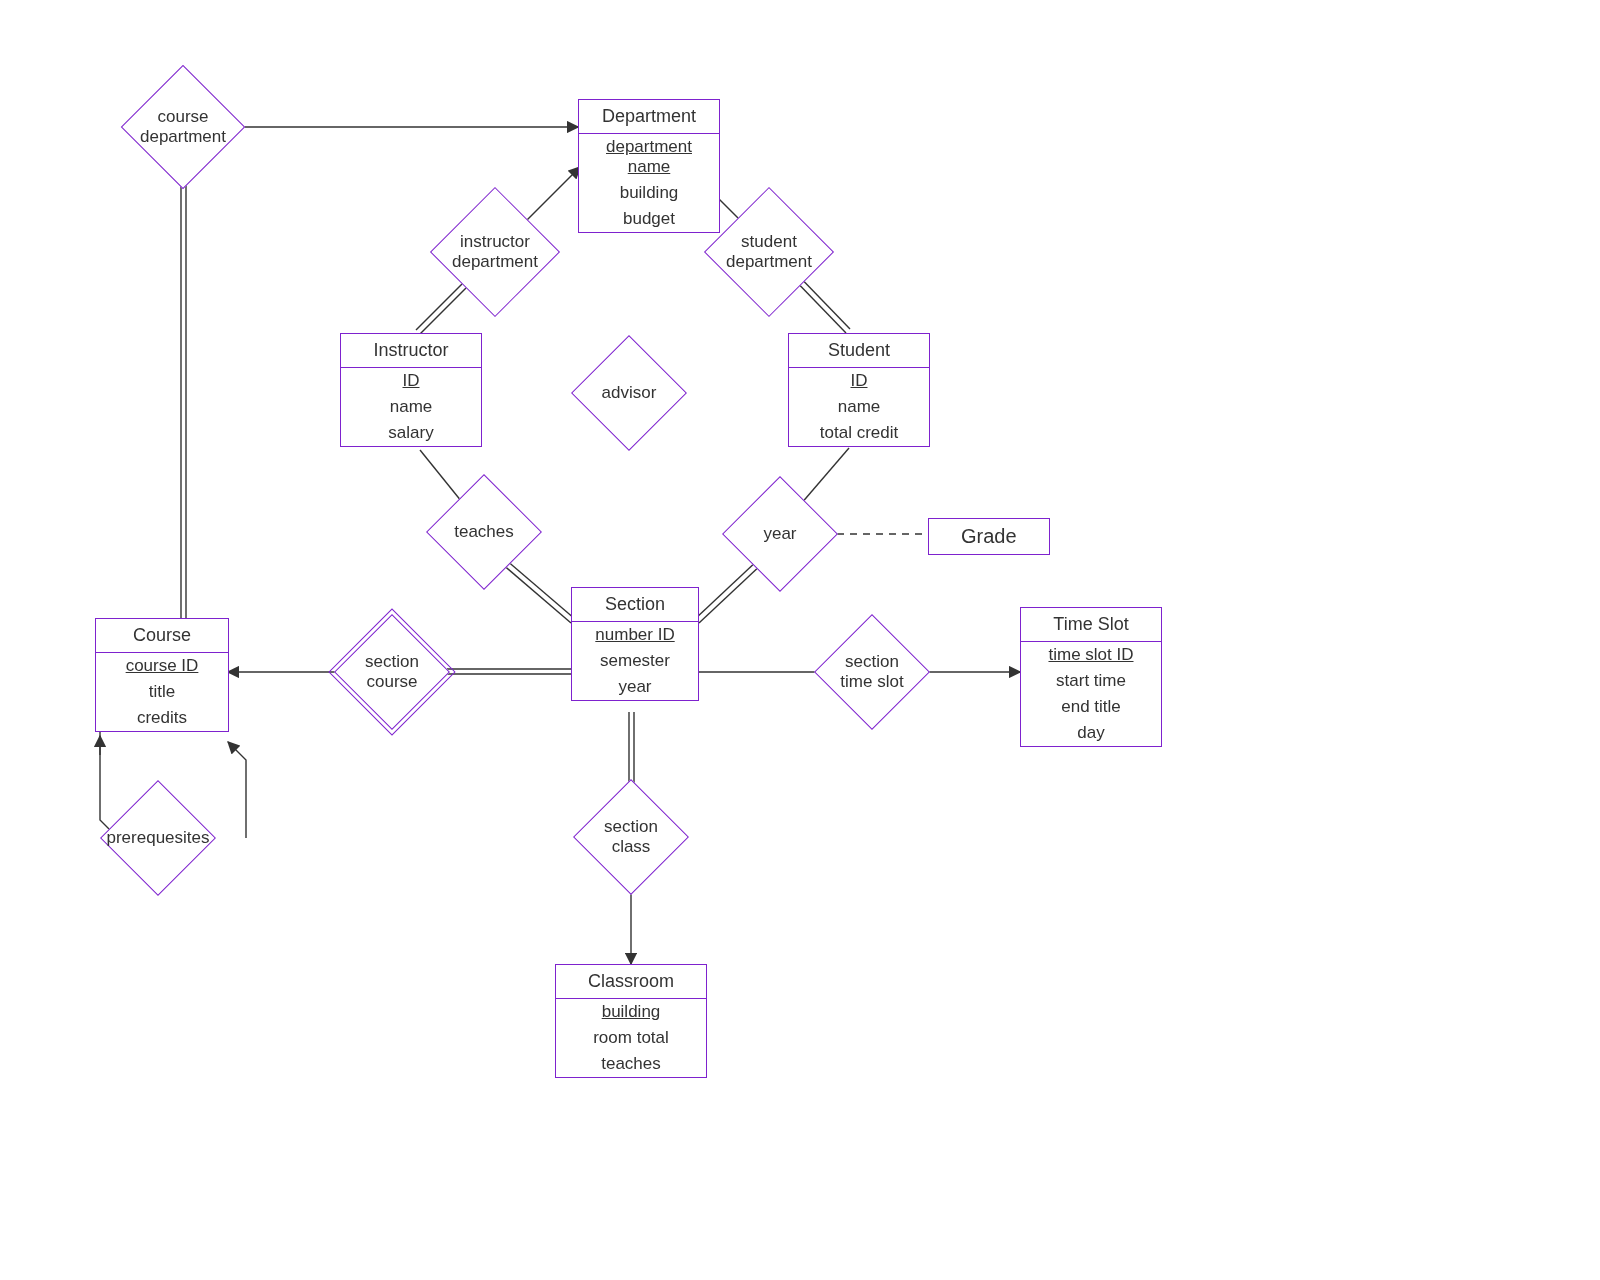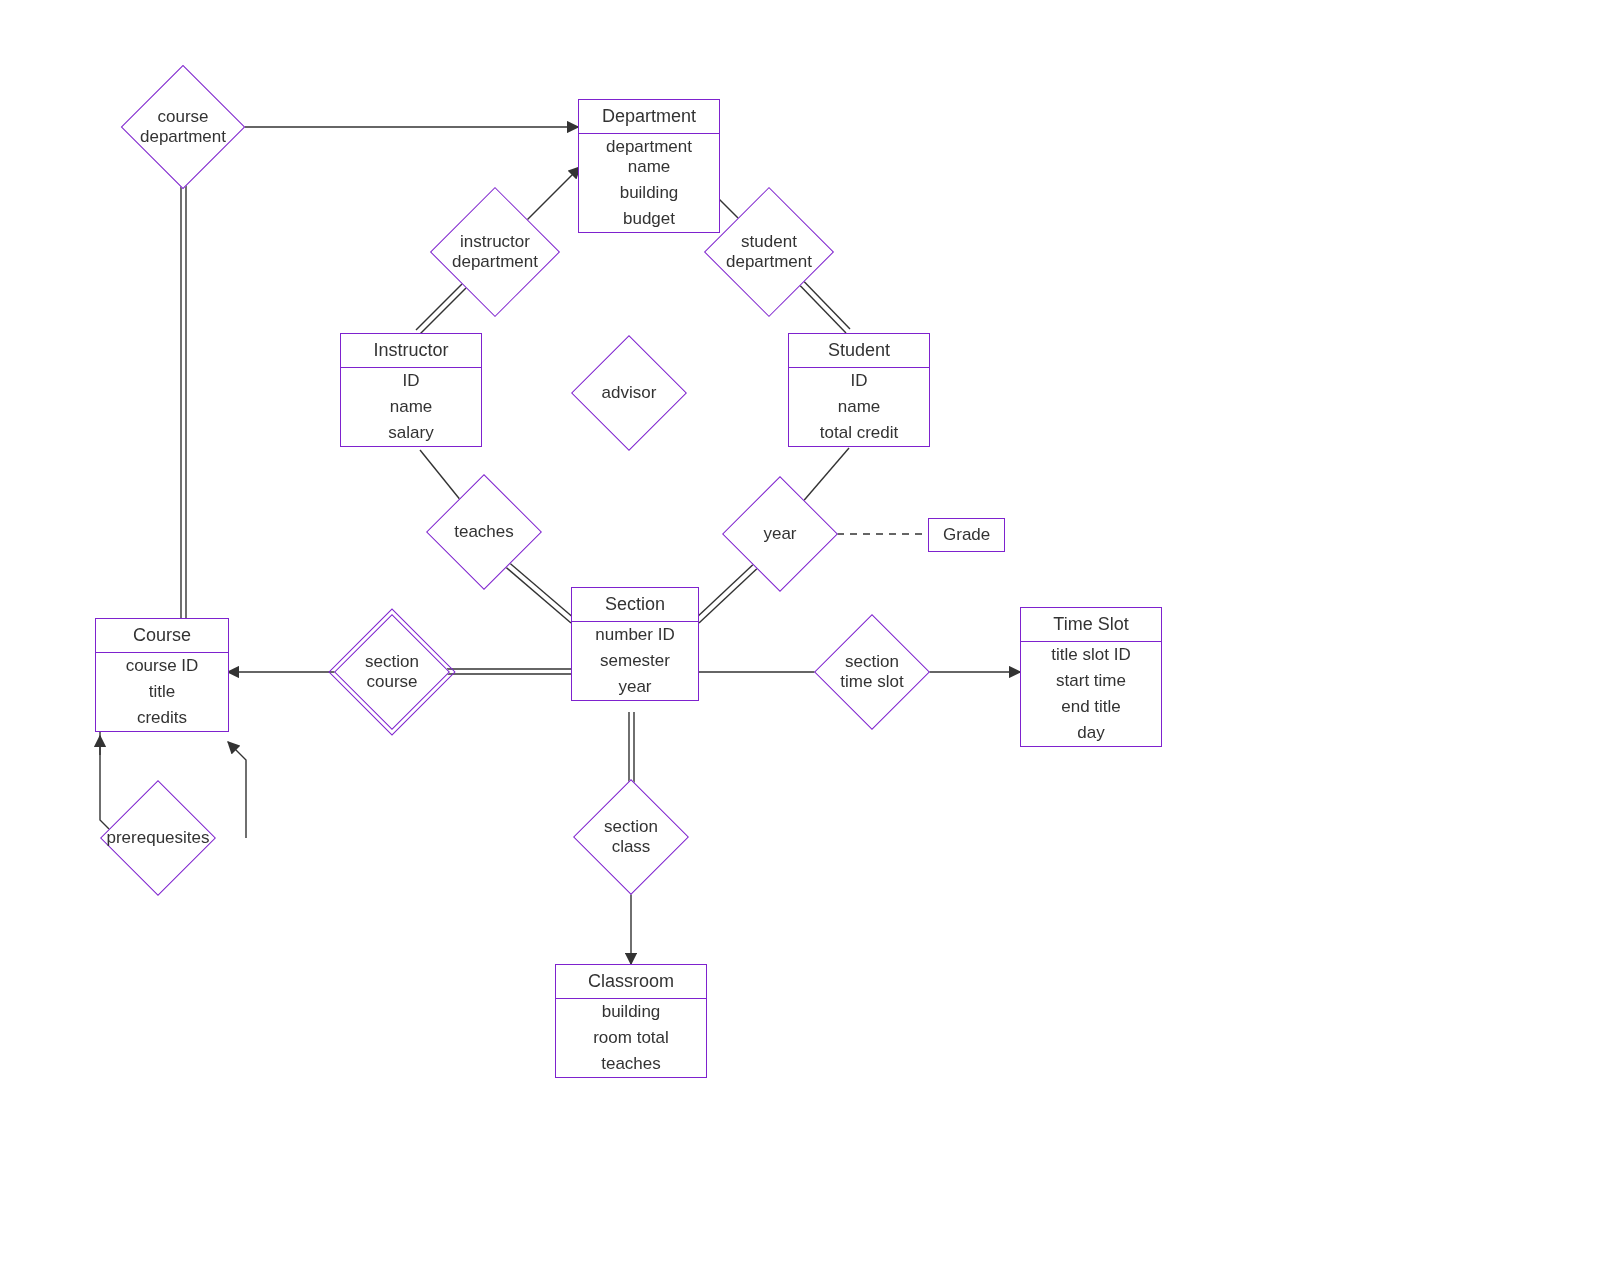--- a/index.html
+++ b/index.html
@@ -2,28 +2,28 @@
 <html><head>
 <meta charset="utf-8">
 <style>
   html,body{margin:0;padding:0;background:#fff;font-family:"Segoe UI",Arial,sans-serif;color:#333}
   #stage{position:relative;width:1600px;height:1280px}
   svg{position:absolute;top:0;left:0}
 
   .entity{position:absolute;border:1.5px solid #7e22ce;background:#fff;text-align:center;font-size:17px}
   .ename{border-bottom:1.5px solid #7e22ce;padding:6px 10px;font-size:18px}
   .attr{padding:3px 10px}
-  .key{}
+  .key{text-decoration:underline}
 
   .rel{position:absolute;display:flex;align-items:center;justify-content:center;text-align:center;font-size:17px;line-height:1.15}
   .rel .box{width:100%;height:100%;position:absolute;border:1.5px solid #7e22ce;background:#fff;transform:rotate(45deg)}
   .rel.ident .box{outline:1.5px solid #7e22ce;outline-offset:3px}
   .rel span{position:relative;z-index:2;padding:0 6px}
 
-  .small{position:absolute;border:1.5px solid #7e22ce;background:#fff;padding:6px 14px;font-size:17px}
+  .small{position:absolute;border:1.5px solid #7e22ce;background:#fff;padding:6px 32px;font-size:20px}
 </style>
 </head>
 <body>
 
 <div id="stage">
 
 <svg width="1600" height="1280">
   <defs>
     <marker id="arrow" viewBox="0 0 10 10" refX="9" refY="5" markerWidth="9" markerHeight="9" orient="auto-start-reverse">
       <path d="M0,0 L10,5 L0,10 z" fill="#333"></path>
@@ -98,21 +98,21 @@
 
 <div class="entity" style="left:95px;top:618px;width:132px">
   <div class="ename">Course</div>
   <div class="attr key">course ID</div>
   <div class="attr">title</div>
   <div class="attr">credits</div>
 </div>
 
 <div class="entity" style="left:1020px;top:607px;width:140px">
   <div class="ename">Time Slot</div>
-  <div class="attr key">title slot ID</div>
+  <div class="attr key">time slot ID</div>
   <div class="attr">start time</div>
   <div class="attr">end title</div>
   <div class="attr">day</div>
 </div>
 
 <div class="entity" style="left:555px;top:964px;width:150px">
   <div class="ename">Classroom</div>
   <div class="attr key">building</div>
   <div class="attr">room total</div>
   <div class="attr">teaches</div>

